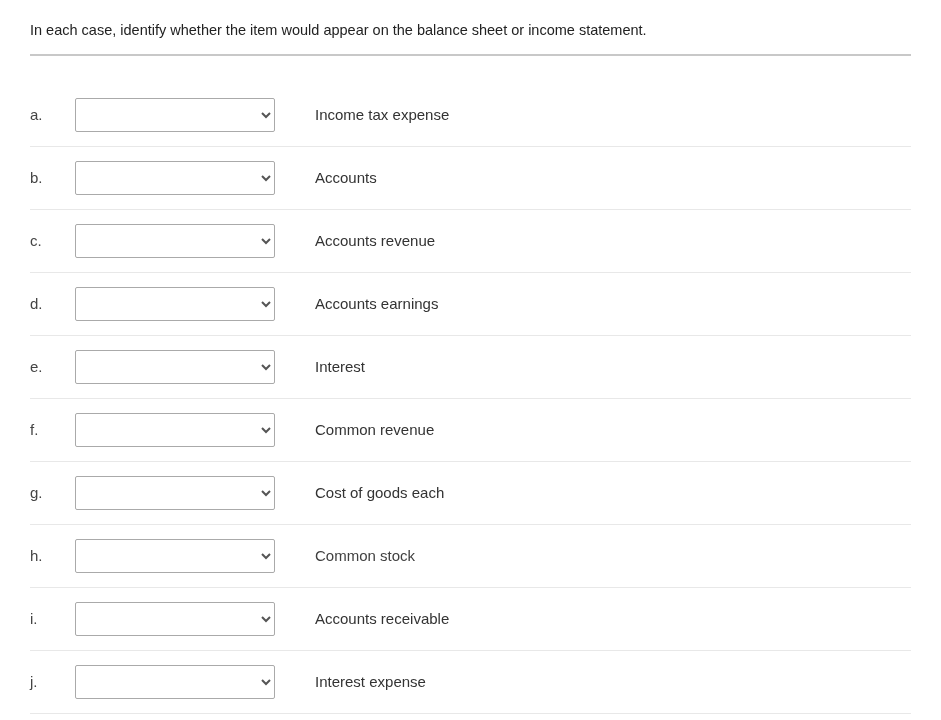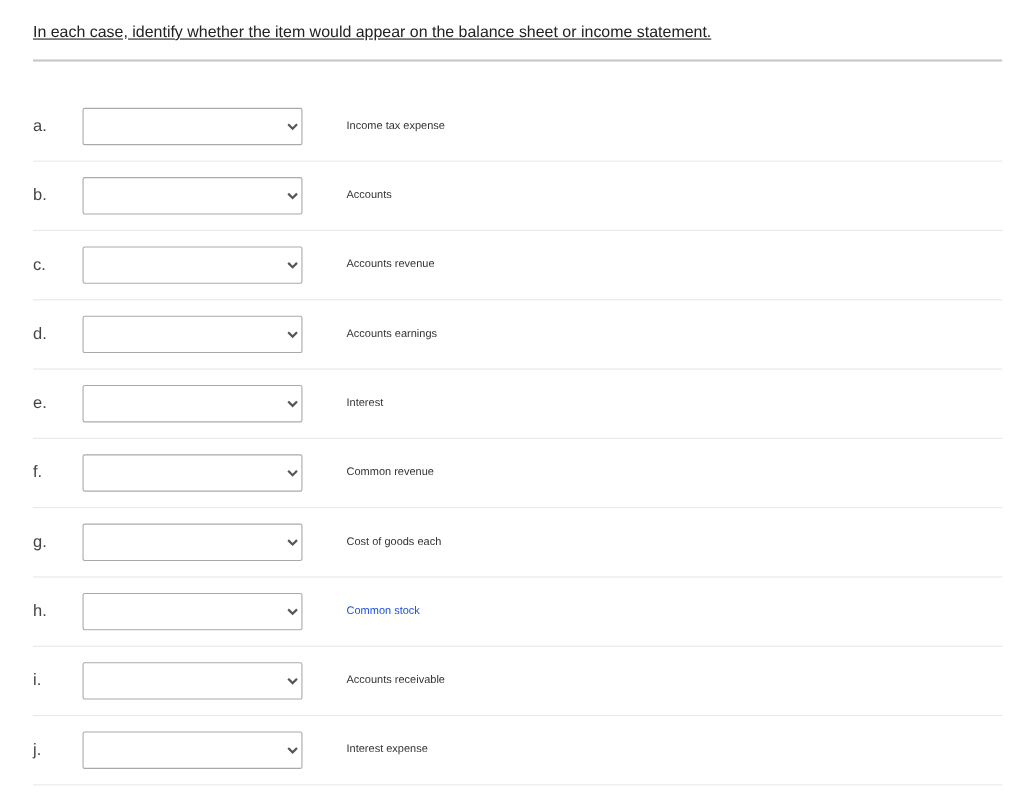--- a/index.html
+++ b/index.html
@@ -16,21 +16,20 @@
       padding: 20px 30px;
     }
 
     .instructions {
       font-size: 14.5px;
       color: #222;
       margin-bottom: 28px;
       line-height: 1.5;
       border-bottom: 2px solid #c8c8c8;
       padding-bottom: 12px;
-      text-decoration: underline;
     }
 
     .question-list {
       display: flex;
       flex-direction: column;
       gap: 0;
     }
 
     .question-row {
       display: flex;
@@ -55,26 +54,26 @@
       font-size: 14px;
       color: #555;
       padding: 0 6px;
       appearance: auto;
       cursor: pointer;
       flex-shrink: 0;
     }
 
     .question-text {
       margin-left: 40px;
-      font-size: 10px;
+      font-size: 15px;
       color: #333;
     }
 
     .question-text.teal {
-      color: #1d4ed8;
+      color: #404040;
     }
   </style>
 </head>
 <body>
 
 <p class="instructions">In each case, identify whether the item would appear on the balance sheet or income statement.</p>
 
 <div class="question-list">
 <div class="question-row">
       <span class="question-label">a.</span>

